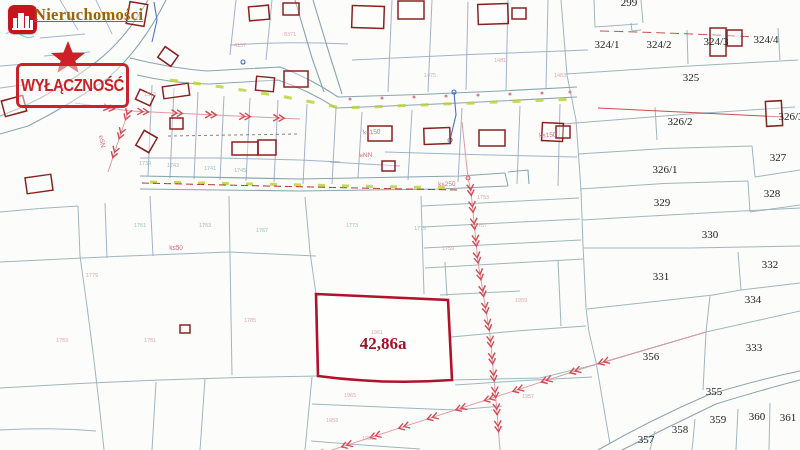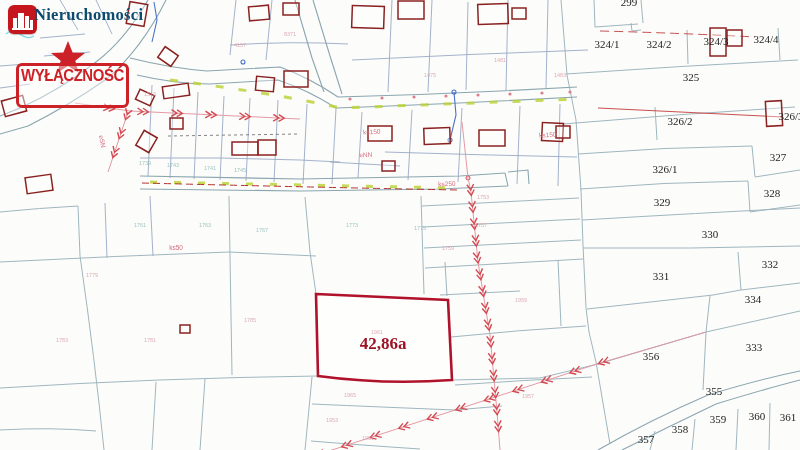--- a/index.html
+++ b/index.html
@@ -22,23 +22,23 @@
   .util{font-family:"Liberation Sans",sans-serif;font-size:6.5px;fill:#d56f80;text-anchor:middle;}
   .hl-label{font-family:"Liberation Serif",serif;font-size:17px;font-weight:bold;fill:#9e1226;text-anchor:middle;}
   .pwr{stroke:#e39aa5;fill:none;stroke-width:1;}
   .pwr-arrow{stroke:#d44a52;fill:none;stroke-width:1.4;}
   .pole{fill:#d9808f;}
   
   #brand{position:absolute;left:0;top:0;width:200px;height:130px;}
   #logo-badge{position:absolute;left:8px;top:5px;width:29px;height:29px;background:#c5161d;
               border-radius:6px;box-shadow:0 1px 1px rgba(0,0,0,.25);}
   #brand-name{position:absolute;left:34px;top:7px;width:108px;text-align:center;
-              color:#0c4a6e;font-weight:600;font-size:16.5px;line-height:15px;letter-spacing:.3px;}
+              color:#a16207;font-weight:600;font-size:16.5px;line-height:15px;letter-spacing:.3px;text-decoration:underline;}
   #stamp{position:absolute;left:16px;top:63px;width:107px;height:39px;border:3.5px solid #cc2127;
-         border-radius:6px;background:rgba(255,255,255,.45);display:flex;justify-content:center;}
+         border-radius:6px;background:rgba(255,255,255,.45);display:flex;align-items:center;justify-content:center;}
   #stamp span{color:#cc2127;font-family:"Liberation Sans",sans-serif;font-weight:800;font-size:17px;
               transform:scaleX(.88);letter-spacing:-.5px;white-space:nowrap;}
   #star{position:absolute;left:48px;top:40px;}
 </style>
 </head>
 <body>
 
 <div id="stage">
 
 <svg width="800" height="450" viewBox="0 0 800 450">

